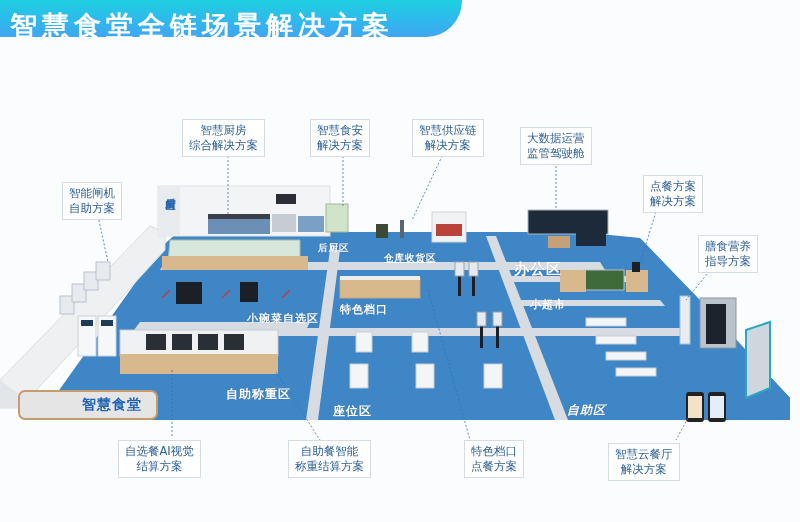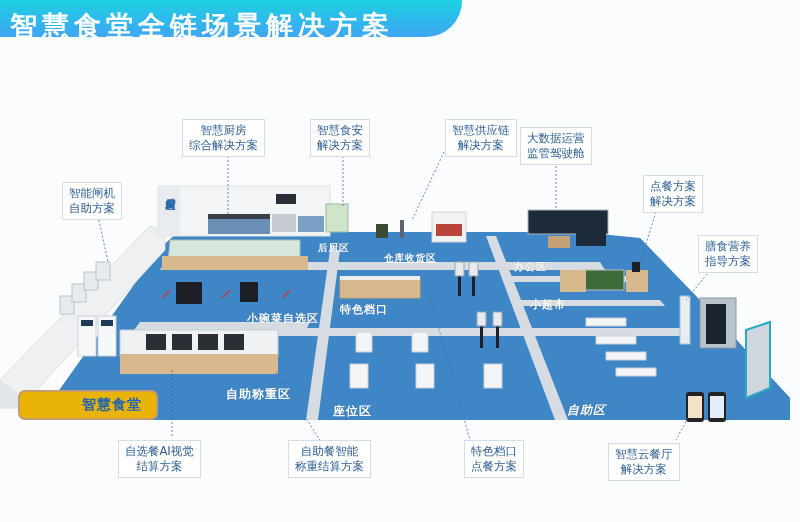--- a/index.html
+++ b/index.html
@@ -26,21 +26,21 @@
   .label-box span { display: block; }
 
   .zone-label {
     position: absolute; color: #fff; font-size: 11px; font-weight: bold;
     letter-spacing: 1px; white-space: nowrap; text-shadow: 0 0 1px rgba(0,0,0,0.25);
   }
   .zone-label.big { font-size: 12px; }
 
   .brand-plate {
     position: absolute; left: 18px; top: 390px; width: 140px; height: 30px;
-    background: #eab308; border: 2px solid #c69b6d; border-radius: 7px;
+    background: #e5e5e5; border: 2px solid #c69b6d; border-radius: 7px;
   }
   .brand-plate span {
     position: absolute; right: 14px; top: 4px; color: #1f63b3; font-weight: bold;
     font-size: 14px; letter-spacing: 1px;
   }
 </style>
 </head>
 <body>
 
 <div class="banner">
@@ -183,37 +183,37 @@
   </g>
 </svg>
 
 <div class="brand-plate">
   <span>智慧食堂</span>
 </div>
 
 <div class="zone-label" style="left:163px;top:190px;writing-mode:vertical-rl;color:#2568b0;font-size:10px;">后厨区</div>
 <div class="zone-label" style="left:318px;top:242px;font-size:9.5px;">后厨区</div>
 <div class="zone-label" style="left:384px;top:252px;font-size:9.5px;text-decoration:underline;">仓库收货区</div>
-<div class="zone-label" style="left:514px;top:260px;font-size:10px;">办公区</div>
+<div class="zone-label" style="left:514px;top:260px;font-size:15px;">办公区</div>
 <div class="zone-label" style="left:247px;top:311px;">小碗菜自选区</div>
 <div class="zone-label" style="left:340px;top:302px;">特色档口</div>
 <div class="zone-label" style="left:530px;top:297px;">小超市</div>
 <div class="zone-label big" style="left:226px;top:386px;">自助称重区</div>
 <div class="zone-label big" style="left:333px;top:403px;">座位区</div>
 <div class="zone-label big" style="left:567px;top:402px;font-style:italic;">自助区</div>
 
 <div class="label-box" style="left:182px;top:119px;">
   <span>智慧厨房</span>
   <span>综合解决方案</span>
 </div>
 <div class="label-box" style="left:310px;top:119px;">
   <span>智慧食安</span>
   <span>解决方案</span>
 </div>
-<div class="label-box" style="left:412px;top:119px;margin-left:33px;">
+<div class="label-box" style="left:412px;top:119px;">
   <span>智慧供应链</span>
   <span>解决方案</span>
 </div>
 <div class="label-box" style="left:520px;top:127px;">
   <span>大数据运营</span>
   <span>监管驾驶舱</span>
 </div>
 <div class="label-box" style="left:62px;top:182px;">
   <span>智能闸机</span>
   <span>自助方案</span>

